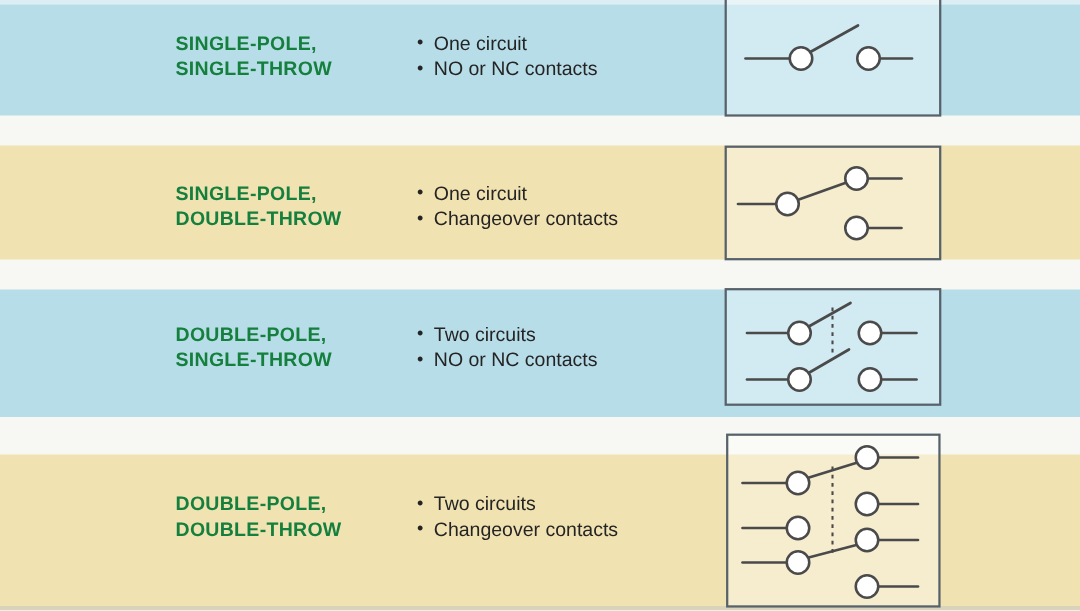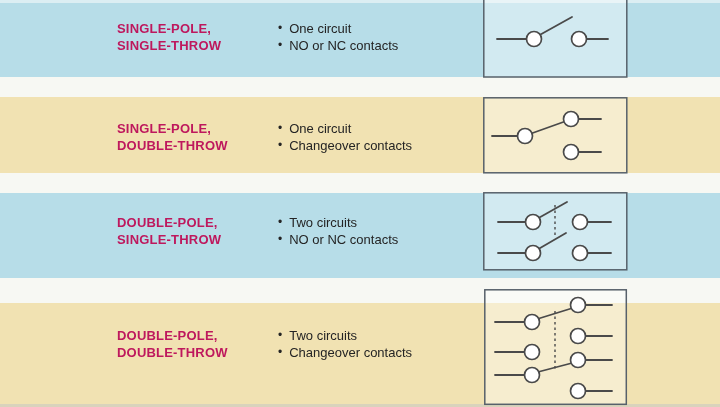--- a/index.html
+++ b/index.html
@@ -15,21 +15,21 @@
   .strip-bottom{top:404px;height:3px;background:#d9d3bc;}
   .band{position:absolute;left:0;width:720px;}
   .band-r1{top:3px;height:74px;}
   .band-r2{top:97px;height:76px;}
   .band-r3{top:193px;height:85px;}
   .band-r4{top:303px;height:101px;}
 
   .row-title{
     position:absolute;left:117px;
     font-size:13px;font-weight:700;line-height:17px;
-    letter-spacing:0.2px;color:#be185d;white-space:nowrap;
+    letter-spacing:0.2px;color:#15803d;white-space:nowrap;
   }
   .t1{top:20px;}.t2{top:120px;}.t3{top:214px;}.t4{top:327px;}
 
   .bullets{
     position:absolute;left:278px;margin:0;padding:0;list-style:none;
     font-size:13px;line-height:17px;color:#242424;white-space:nowrap;
   }
   .bullets li{display:flex;align-items:center;}
   .bullets li::before{content:"\2022";font-size:12px;margin-right:7px;color:#242424;}
   .u1{top:20px;}.u2{top:120px;}.u3{top:214px;}.u4{top:327px;}

